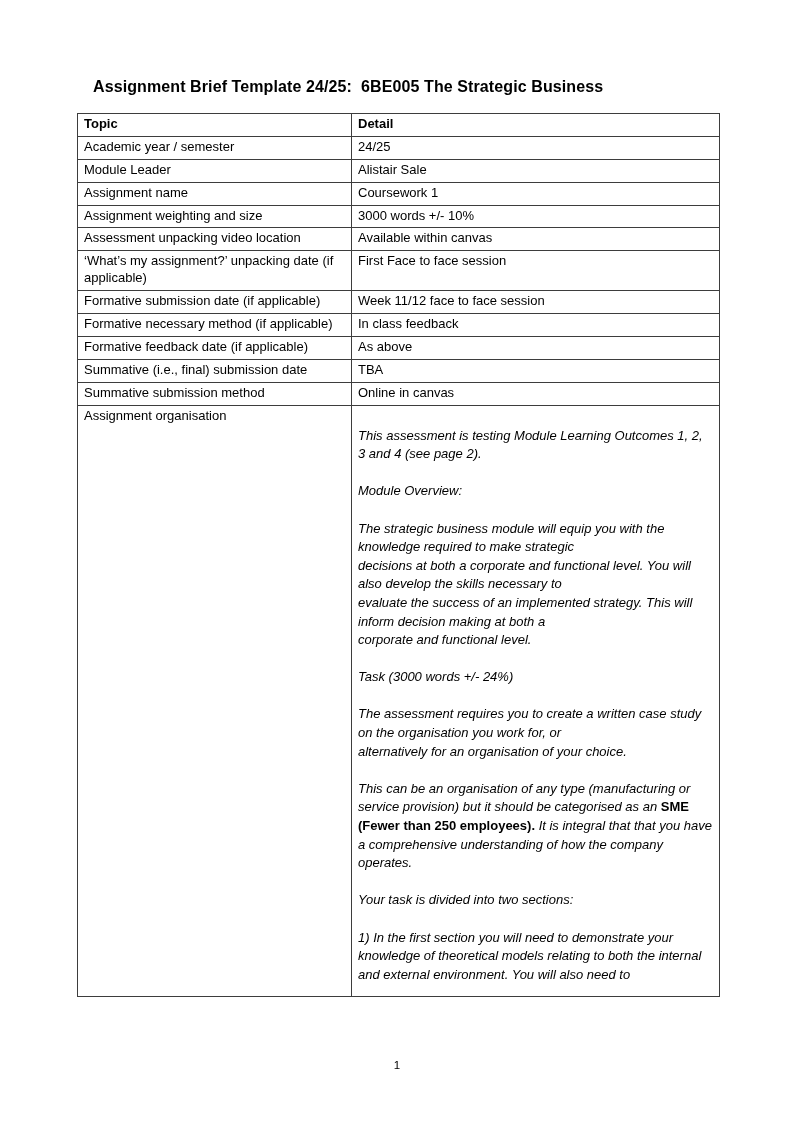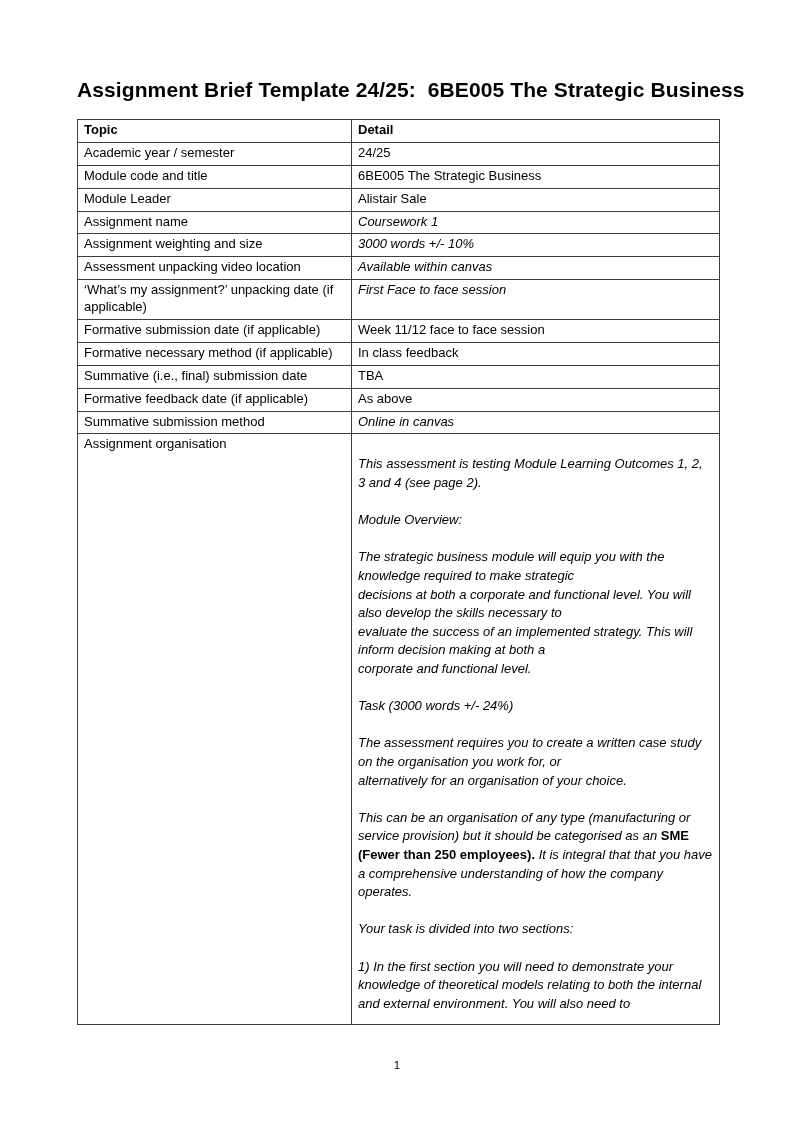--- a/index.html
+++ b/index.html
@@ -16,23 +16,23 @@
     font-family: "Liberation Sans", "DejaVu Sans", sans-serif;
     color: #000000;
   }
   .content {
     position: absolute;
     left: 77px;
     top: 78px;
     width: 642px;
   }
   .doc-title {
-    font-size: 21px;
+    font-size: 16px;
     font-weight: bold;
-    margin: 0 0 17px 0;
+    margin: 0 0 17px 16px;
     white-space: pre;
     letter-spacing: 0.1px;
   }
   table.brief-table {
     border-collapse: collapse;
     table-layout: fixed;
     width: 642px;
     border-radius: 20px;
   }
   table.brief-table col.c-topic  { width: 274px; }
@@ -44,21 +44,20 @@
     padding: 2px 6px 3px 6px;
     font-size: 13px;
     line-height: 1.3;
     text-align: left;
     font-weight: normal;
   }
   table.brief-table th {
     font-weight: bold;
   }
   td.detail-italic {
-    font-style: italic;
   }
   .req-body {
     height: 566px;
     overflow: hidden;
     padding-top: 19px;
   }
   .req-body p {
     margin: 0 0 18.6px 0;
     font-size: 13px;
     line-height: 18.6px;
@@ -95,24 +94,20 @@
           <th>Topic</th>
           <th>Detail</th>
         </tr>
       </thead>
       <tbody id="table-body">
           <tr>
             <td>Academic year / semester</td>
             <td>24/25</td>
           </tr>
           <tr>
-            <td>Module code and title</td>
-            <td>6BE005 The Strategic Business</td>
-          </tr>
-          <tr>
             <td>Module Leader</td>
             <td>Alistair Sale</td>
           </tr>
           <tr>
             <td>Assignment name</td>
             <td class="detail-italic">Coursework 1</td>
           </tr>
           <tr>
             <td>Assignment weighting and size</td>
             <td class="detail-italic">3000 words +/- 10%</td>
@@ -127,26 +122,26 @@
           </tr>
           <tr>
             <td>Formative submission date (if applicable)</td>
             <td>Week 11/12 face to face session</td>
           </tr>
           <tr>
             <td>Formative necessary method (if applicable)</td>
             <td>In class feedback</td>
           </tr>
           <tr>
+            <td>Formative feedback date (if applicable)</td>
+            <td>As above</td>
+          </tr>
+          <tr>
             <td>Summative (i.e., final) submission date</td>
             <td>TBA</td>
-          </tr>
-          <tr>
-            <td>Formative feedback date (if applicable)</td>
-            <td>As above</td>
           </tr>
           <tr>
             <td>Summative submission method</td>
             <td class="detail-italic">Online in canvas</td>
           </tr>
           <tr>
             <td>Assignment organisation</td>
             <td>
               <div class="req-body">
                 <p><span class="seg-italic">This assessment is testing Module Learning Outcomes 1, 2, 3 and 4 (see page 2).</span></p>

